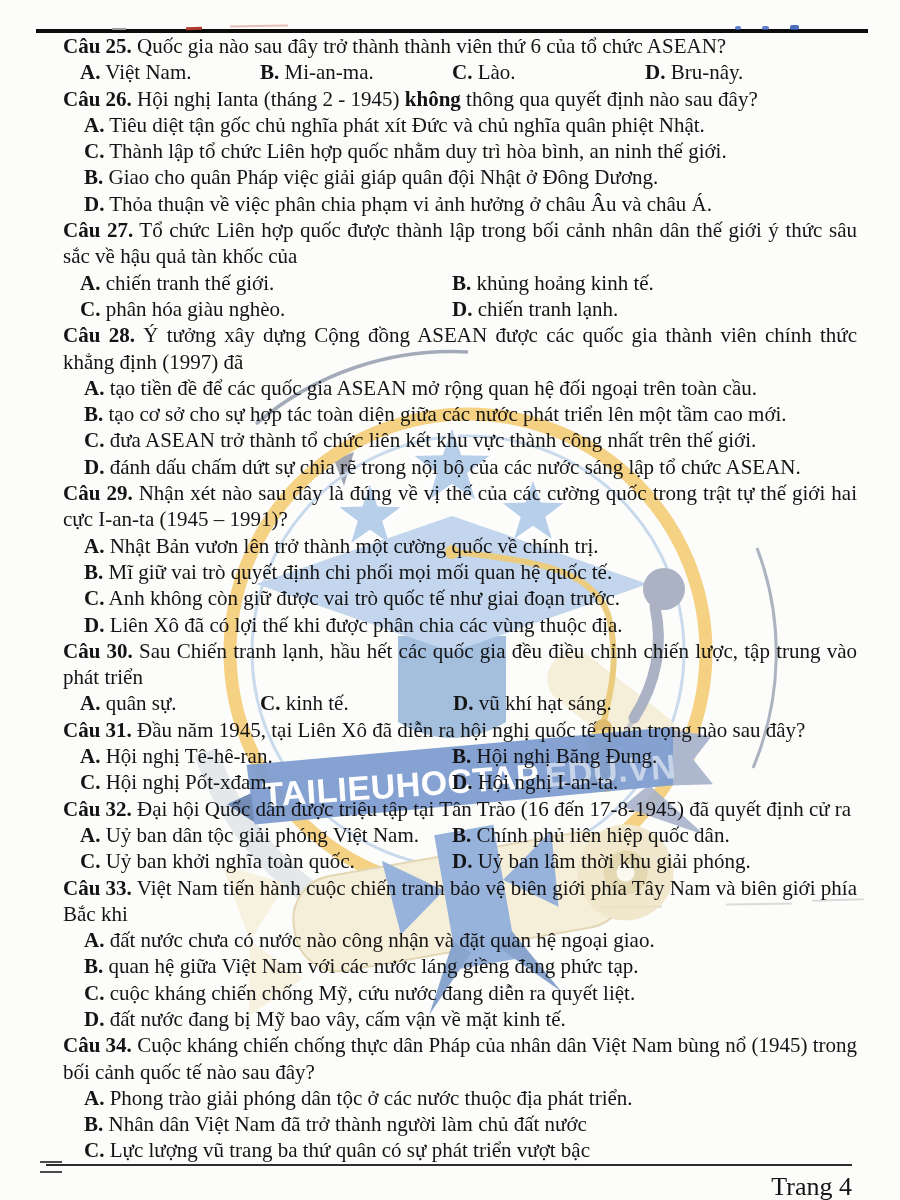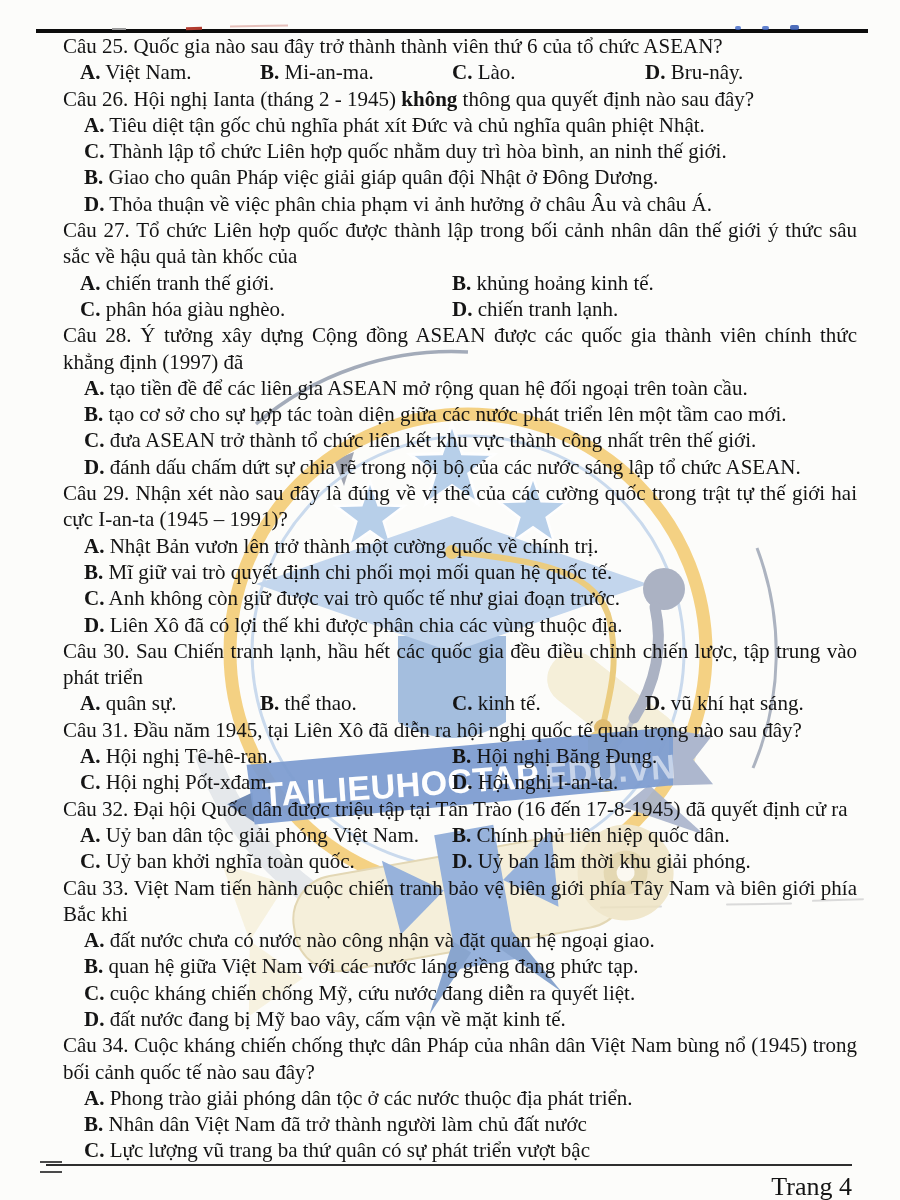--- a/index.html
+++ b/index.html
@@ -7,21 +7,21 @@
     width:900px;height:1200px;position:relative;overflow:hidden;
     background:#fcfcfa;color:#141414;
     font-family:"Liberation Serif","DejaVu Serif",serif;
     font-size:21px;
   }
   .top-rule{position:absolute;top:29px;left:36px;width:832px;height:4px;background:#0c0c0c;z-index:2}
   .speck{position:absolute;z-index:2}
   .content{position:absolute;top:33px;left:63px;width:794px;z-index:2;line-height:26.3px}
   p{margin:0}
   .qtext{text-align:justify}
-  .qlabel{font-weight:normal}
+  .qlabel{font-weight:bold}
   b{font-weight:bold}
   .opt{margin-left:21px}
   .row{display:flex;margin-left:17px}
   .c4-0{width:180px}.c4-1{width:192px}.c4-2{width:193px}.c4-3{flex:1}
   .c2a{width:372px}.c2b{flex:1}
   .watermark{position:absolute;top:0;left:0;z-index:1;opacity:.8}
   .footer-rule{position:absolute;top:1164px;left:46px;width:806px;border-top:2px solid #2e2e2e;z-index:2}
   .footer-dash{position:absolute;top:1161px;left:40px;width:22px;height:8px;border-top:2px solid #4a4a4a;border-bottom:2px solid #4a4a4a;z-index:2}
   .page-num{position:absolute;top:1172px;right:48px;font-size:26px;z-index:2}
   .smudge{position:absolute;height:2px;background:#cfcfcf;opacity:.75;z-index:1;border-radius:2px}
@@ -124,37 +124,36 @@
         <div class="c2a"><span><b>A.</b> <span>chiến tranh thế giới.</span></span></div>
         <div class="c2b"><span><b>B.</b> <span>khủng hoảng kinh tế.</span></span></div>
       </div>
       <div class="row">
         <div class="c2a"><span><b>C.</b> <span>phân hóa giàu nghèo.</span></span></div>
         <div class="c2b"><span><b>D.</b> <span>chiến tranh lạnh.</span></span></div>
       </div>
     </div>
     <div class="q">
       <p class="qtext"><span class="qlabel">Câu 28.</span> <span>Ý tưởng xây dựng Cộng đồng ASEAN được các quốc gia thành viên chính thức khẳng định (1997) đã</span></p>
-      <p class="opt"><span><b>A.</b> <span>tạo tiền đề để các liên gia ASEAN mở rộng quan hệ đối ngoại trên toàn cầu.</span></span></p>
+      <p class="opt"><span><b>A.</b> <span>tạo tiền đề để các quốc gia ASEAN mở rộng quan hệ đối ngoại trên toàn cầu.</span></span></p>
       <p class="opt"><span><b>B.</b> <span>tạo cơ sở cho sự hợp tác toàn diện giữa các nước phát triển lên một tầm cao mới.</span></span></p>
       <p class="opt"><span><b>C.</b> <span>đưa ASEAN trở thành tổ chức liên kết khu vực thành công nhất trên thế giới.</span></span></p>
       <p class="opt"><span><b>D.</b> <span>đánh dấu chấm dứt sự chia rẽ trong nội bộ của các nước sáng lập tổ chức ASEAN.</span></span></p>
     </div>
     <div class="q">
       <p class="qtext"><span class="qlabel">Câu 29.</span> <span>Nhận xét nào sau đây là đúng về vị thế của các cường quốc trong trật tự thế giới hai cực I-an-ta (1945 – 1991)?</span></p>
       <p class="opt"><span><b>A.</b> <span>Nhật Bản vươn lên trở thành một cường quốc về chính trị.</span></span></p>
       <p class="opt"><span><b>B.</b> <span>Mĩ giữ vai trò quyết định chi phối mọi mối quan hệ quốc tế.</span></span></p>
       <p class="opt"><span><b>C.</b> <span>Anh không còn giữ được vai trò quốc tế như giai đoạn trước.</span></span></p>
       <p class="opt"><span><b>D.</b> <span>Liên Xô đã có lợi thế khi được phân chia các vùng thuộc địa.</span></span></p>
     </div>
     <div class="q">
       <p class="qtext"><span class="qlabel">Câu 30.</span> <span>Sau Chiến tranh lạnh, hầu hết các quốc gia đều điều chỉnh chiến lược, tập trung vào phát triển</span></p>
       <div class="row">
         <div class="c4-0"><span><b>A.</b> <span>quân sự.</span></span></div>
-        <div class="c4-1"><span><b>B.</b> <span>thể thao.</span></span></div>
         <div class="c4-2"><span><b>C.</b> <span>kinh tế.</span></span></div>
         <div class="c4-3"><span><b>D.</b> <span>vũ khí hạt sáng.</span></span></div>
       </div>
     </div>
     <div class="q">
       <p class="qtext"><span class="qlabel">Câu 31.</span> <span>Đầu năm 1945, tại Liên Xô đã diễn ra hội nghị quốc tế quan trọng nào sau đây?</span></p>
       <div class="row">
         <div class="c2a"><span><b>A.</b> <span>Hội nghị Tê-hê-ran.</span></span></div>
         <div class="c2b"><span><b>B.</b> <span>Hội nghị Băng Đung.</span></span></div>
       </div>

